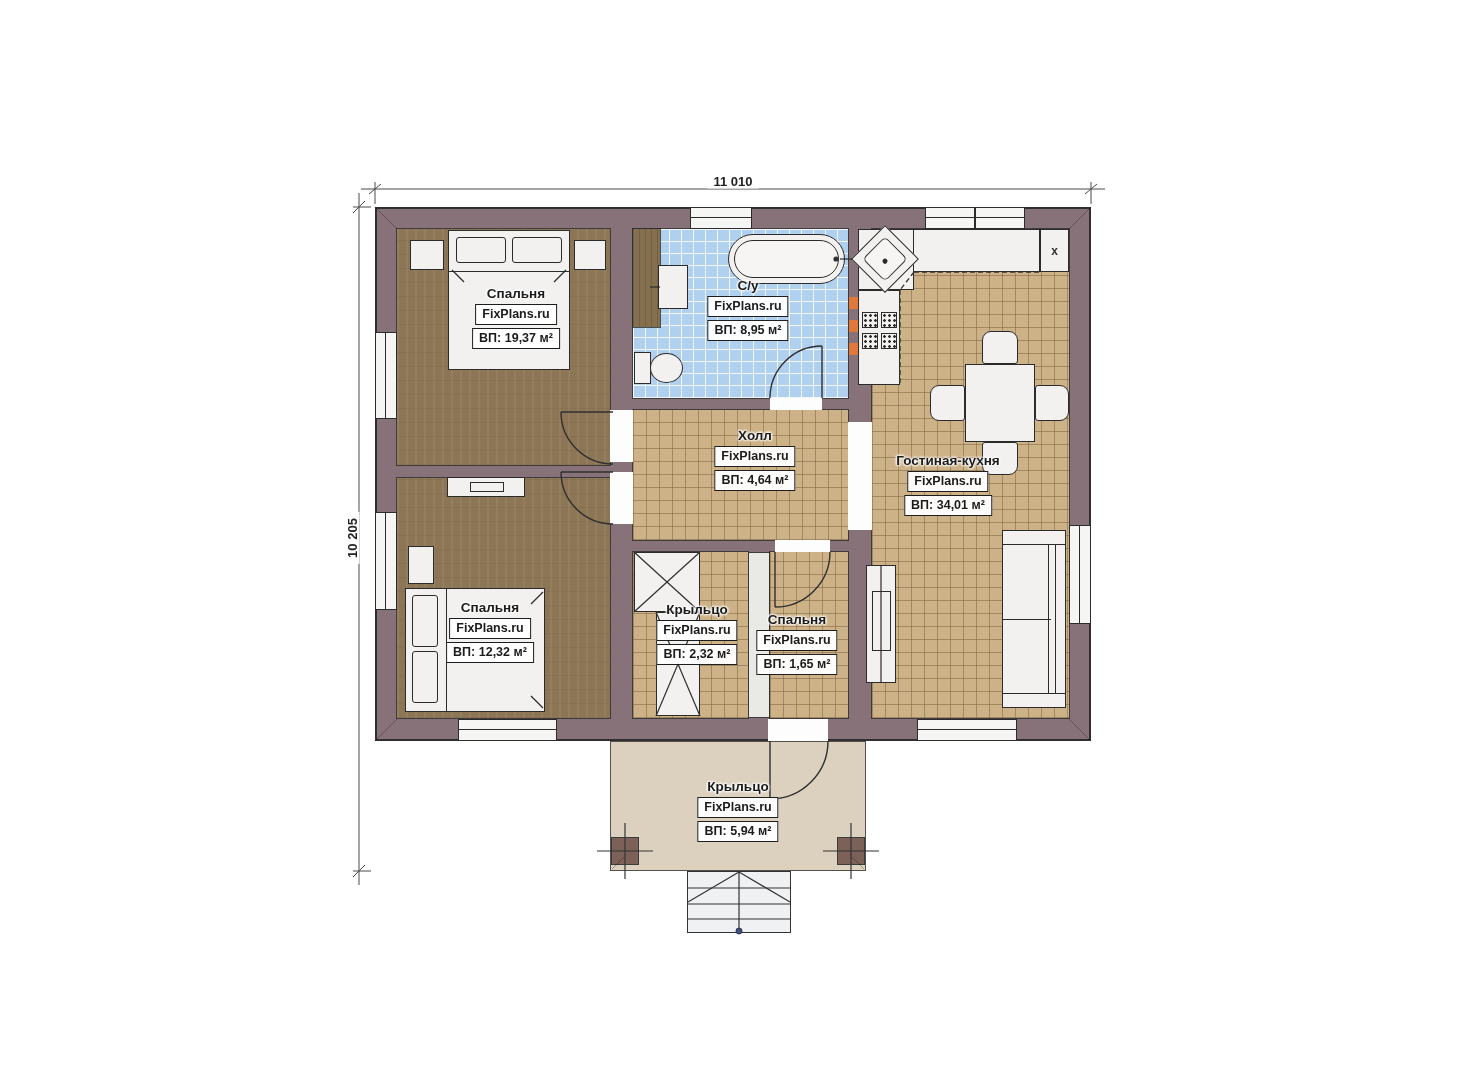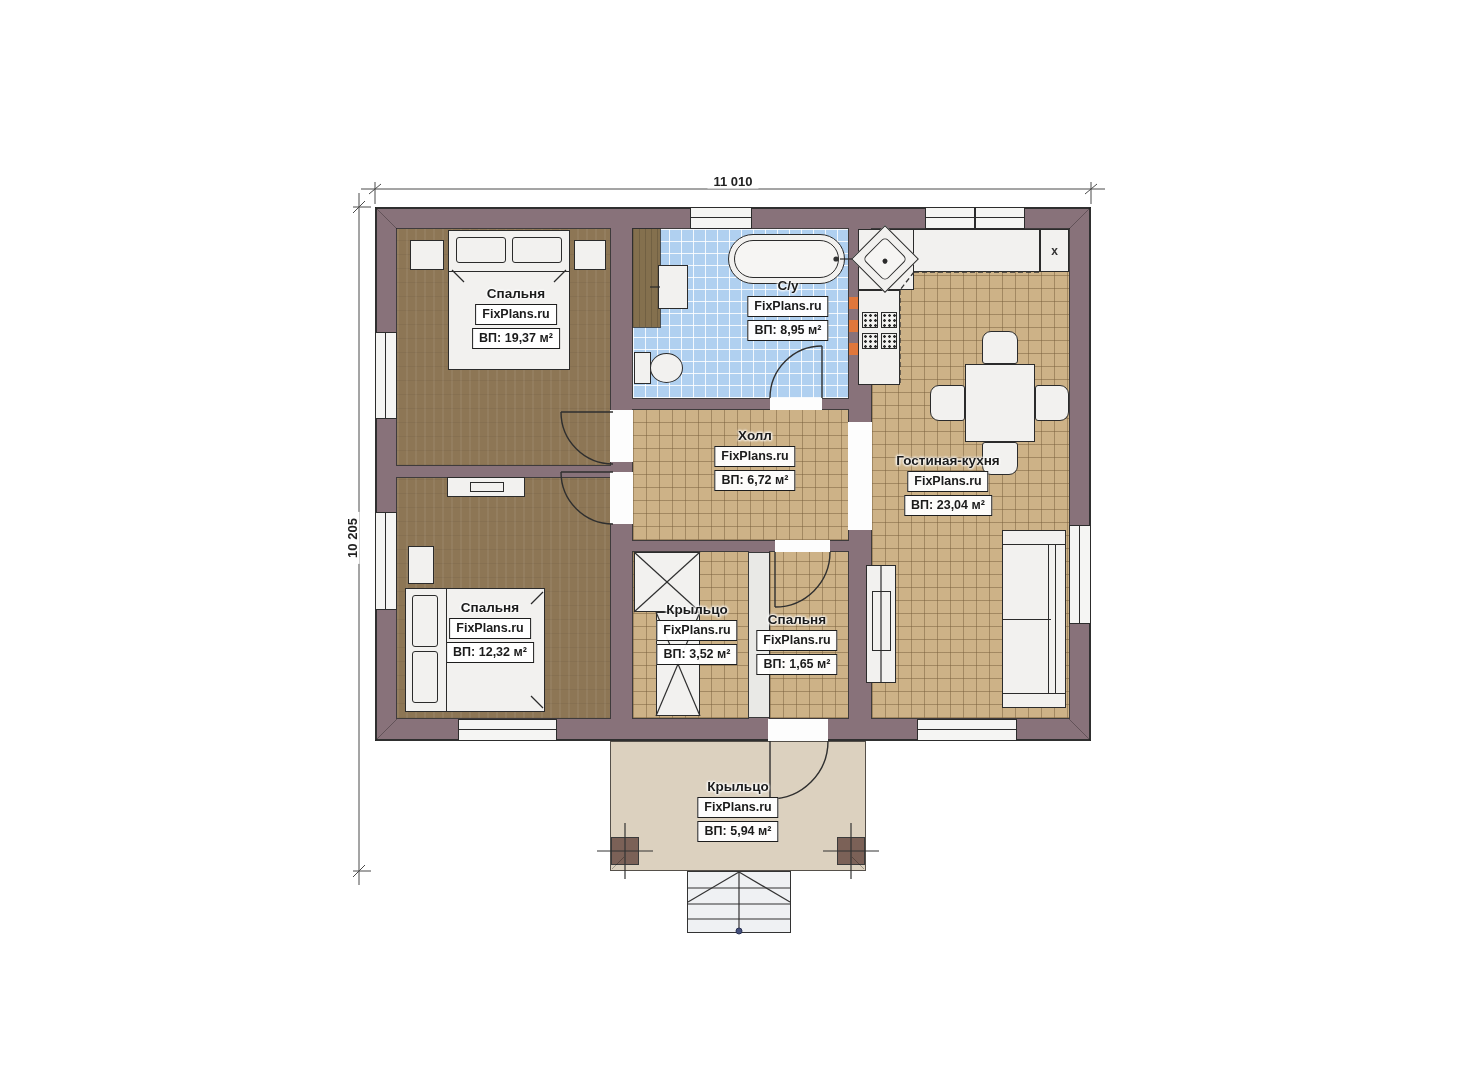--- a/index.html
+++ b/index.html
@@ -161,44 +161,44 @@
   <div class="abs furn" style="left:5px;top:25px;width:19px;height:60px;"></div>
 </div>
 <div class="abs furn" style="left:634px;top:552px;width:66px;height:60px;"></div>
 <div class="abs furn" style="left:656px;top:612px;width:44px;height:104px;"></div>
 
 <div class="abs room-label" style="left:516px;top:286px;">
   <div class="room-name">Спальня</div>
   <div class="room-box">FixPlans.ru</div>
   <div class="room-box">ВП: 19,37 м²</div>
 </div>
-<div class="abs room-label" style="left:788px;top:278px;text-align:right;">
+<div class="abs room-label" style="left:748px;top:278px;text-align:right;">
   <div class="room-name">С/у</div>
   <div class="room-box">FixPlans.ru</div>
   <div class="room-box">ВП: 8,95 м²</div>
 </div>
 <div class="abs room-label" style="left:755px;top:428px;">
   <div class="room-name">Холл</div>
   <div class="room-box">FixPlans.ru</div>
-  <div class="room-box">ВП: 6,72 м²</div>
+  <div class="room-box">ВП: 4,64 м²</div>
 </div>
 <div class="abs room-label" style="left:948px;top:453px;">
   <div class="room-name">Гостиная-кухня</div>
   <div class="room-box">FixPlans.ru</div>
-  <div class="room-box">ВП: 23,04 м²</div>
+  <div class="room-box">ВП: 34,01 м²</div>
 </div>
 <div class="abs room-label" style="left:490px;top:600px;">
   <div class="room-name">Спальня</div>
   <div class="room-box">FixPlans.ru</div>
   <div class="room-box">ВП: 12,32 м²</div>
 </div>
 <div class="abs room-label" style="left:697px;top:602px;">
   <div class="room-name">Крыльцо</div>
   <div class="room-box">FixPlans.ru</div>
-  <div class="room-box">ВП: 3,52 м²</div>
+  <div class="room-box">ВП: 2,32 м²</div>
 </div>
 <div class="abs room-label" style="left:797px;top:612px;">
   <div class="room-name">Спальня</div>
   <div class="room-box">FixPlans.ru</div>
   <div class="room-box">ВП: 1,65 м²</div>
 </div>
 <div class="abs room-label" style="left:738px;top:779px;">
   <div class="room-name">Крыльцо</div>
   <div class="room-box">FixPlans.ru</div>
   <div class="room-box">ВП: 5,94 м²</div>

